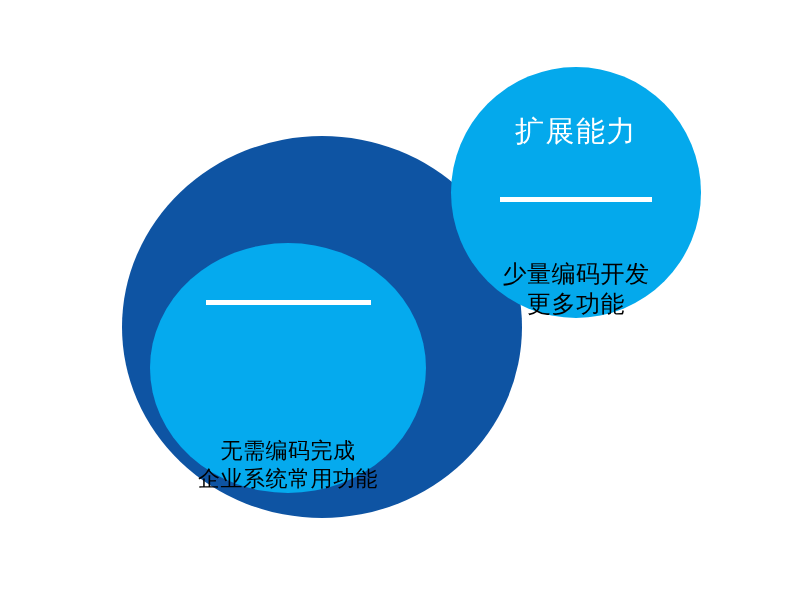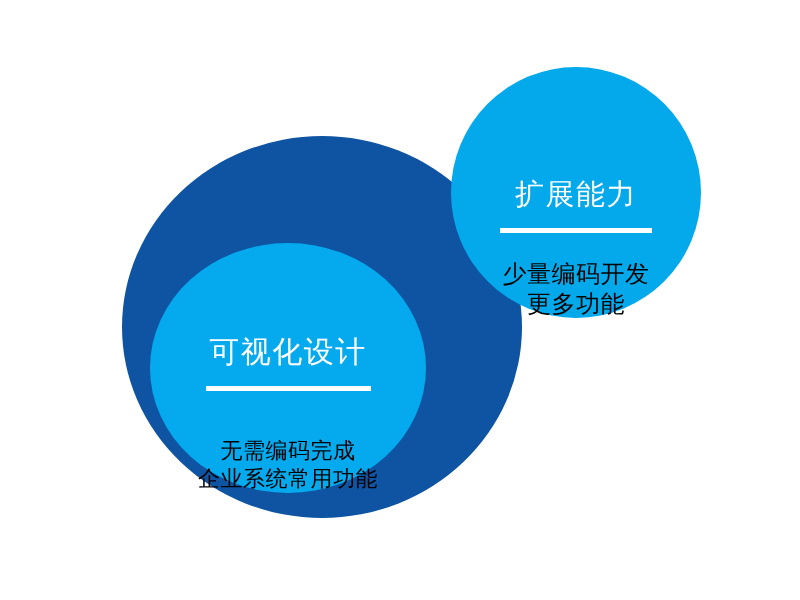--- a/index.html
+++ b/index.html
@@ -22,21 +22,21 @@
   }
 
   
   .bubble {
     position: absolute;
     border-radius: 50%;
     box-sizing: border-box;
     display: flex;
     flex-direction: column;
     align-items: center;
-    justify-content: flex-end;
+    justify-content: space-between;
     text-align: center;
     color: #ffffff;
   }
 
   
   #bubble-backdrop {
     left: 122px;
     top: 136px;
     width: 400px;
     height: 382px;
@@ -113,21 +113,20 @@
   }
 </style>
 </head>
 <body>
 
 <div id="diagram-stage">
 
   <div class="bubble" id="bubble-backdrop"></div>
 
   <div class="bubble" id="bubble-visual-design">
-    <div class="bubble-title">可视化设计</div>
     <div class="bubble-divider"></div>
     <div class="bubble-subtitle">无需编码完成
 企业系统常用功能</div>
   </div>
 
   <div class="bubble" id="bubble-scalability">
     <div class="bubble-title">扩展能力</div>
     <div class="bubble-divider"></div>
     <div class="bubble-subtitle">少量编码开发
 更多功能</div>

